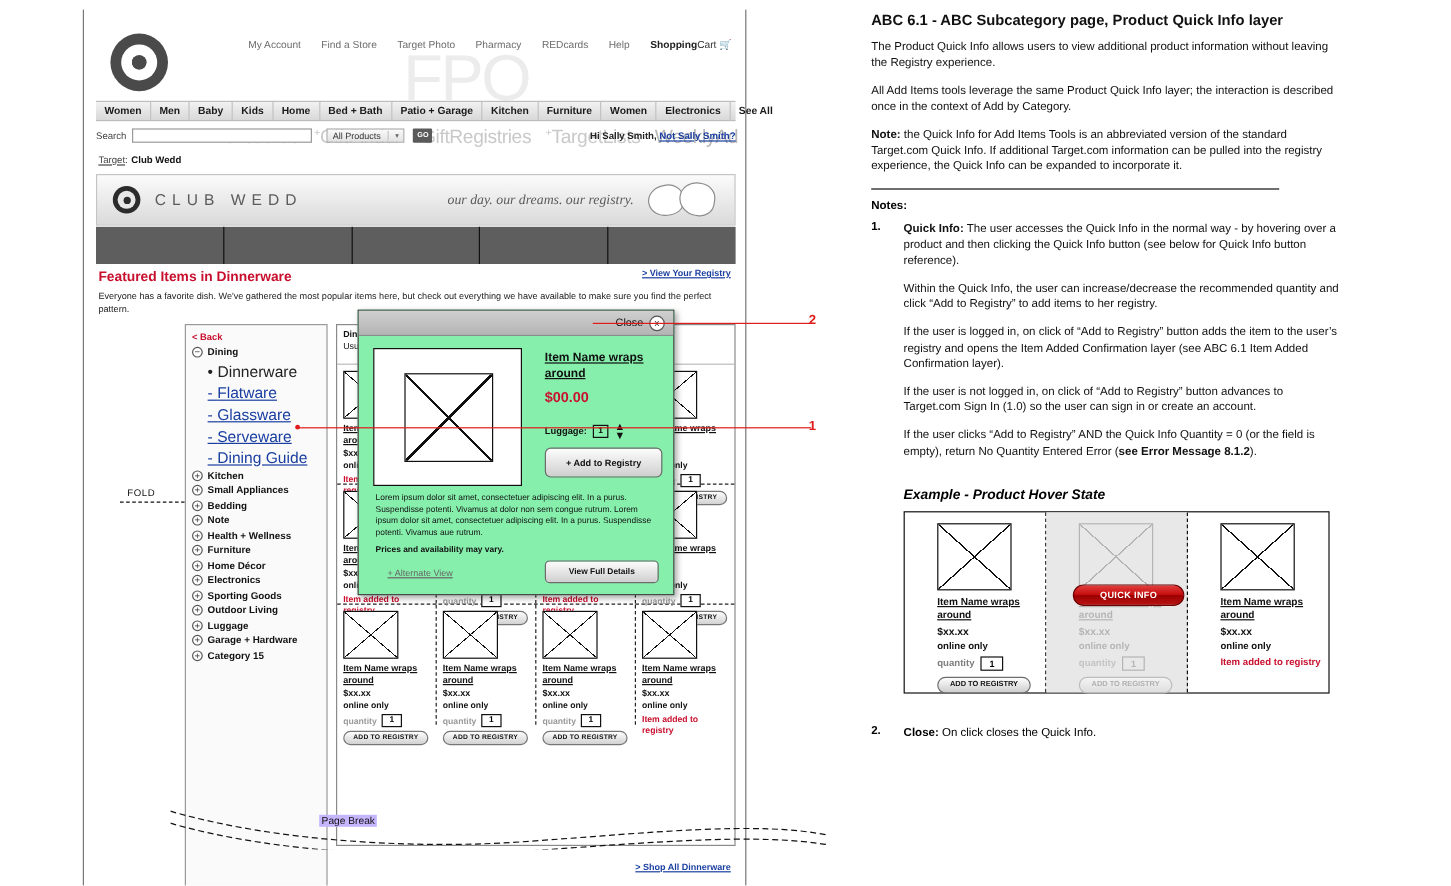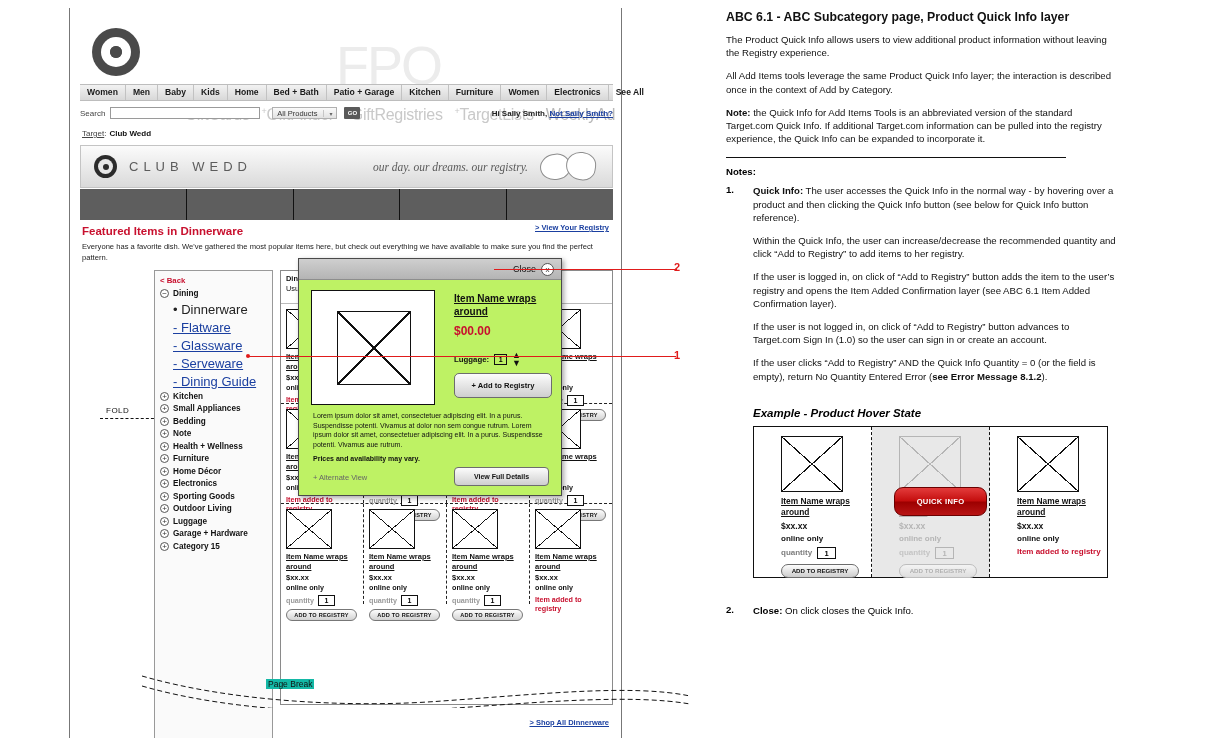--- a/index.html
+++ b/index.html
@@ -145,30 +145,30 @@
   .pqty { display:flex; align-items:center; gap:4px; margin-top:3px; }
   .pqty .ql { font-size:7.2px; color:#999; font-weight:bold; }
   .pqty .qb { width:17px; height:11px; border:1px solid #111; background:#fff;
     font-size:7px; font-weight:bold; text-align:center; line-height:10px; }
   .pbtn { margin-top:3px; width:71px; height:12px; border:1px solid #777; border-radius:6px;
     background:linear-gradient(#fdfdfd,#d2d2d2); font-size:5.6px; font-weight:bold;
     color:#111; display:flex; align-items:center; justify-content:center; letter-spacing:.2px; }
 
   
   #page-break-lbl { position:absolute; left:196px; top:671px; font-size:8.5px; color:#111;
-    background:#14b8a6; padding:0 2px; z-index:6; }
+    background:#c4b5fd; padding:0 2px; z-index:6; }
   #squiggle { position:absolute; left:72px; top:660px; width:548px; height:40px; z-index:5; }
 
   #shop-all { position:absolute; right:12px; top:710px; font-size:7.5px;
     font-weight:bold; color:#1a3fa0; }
   #shop-all u { text-decoration:underline; }
 
   
   #modal { position:absolute; left:228px; top:250px; width:264px; height:238px;
-    border:1px solid #4a4a4a; background:#bef264; z-index:20;
+    border:1px solid #4a4a4a; background:#86efac; z-index:20;
     box-shadow:2px 2px 5px rgba(0,0,0,.35); }
   #modal-bar { height:21px; background:linear-gradient(#cfcfcf,#b4b4b4);
     border-bottom:1px solid #8d8d8d; display:flex; align-items:center;
     justify-content:flex-end; padding-right:7px; gap:5px; }
   #modal-bar .ctxt { font-size:9px; color:#111; }
   #modal-bar .cx { width:13px; height:13px; border:1px solid #555; border-radius:50%;
     background:#fff; font-size:8px; text-align:center; line-height:11px; color:#333; }
   #m-img { position:absolute; left:12px; top:31px; width:124px; height:115px;
     border:1px solid #111; background:#fff; }
   #m-img .inner { position:absolute; left:25px; top:20px; width:74px; height:74px;
@@ -186,21 +186,21 @@
   #m-qty .box { width:13px; height:11px; border:1px solid #111; font-size:7px;
     text-align:center; line-height:10px; font-weight:bold; }
   #m-qty .sp { font-size:9px; color:#111; line-height:8px; }
   #m-add { position:absolute; left:155px; top:114px; width:98px; height:25px;
     border:1px solid #6d6d6d; border-radius:5px;
     background:linear-gradient(#fcfcfc,#cfcfcf); font-size:7.6px; font-weight:bold;
     display:flex; align-items:center; justify-content:center; color:#111; }
   #m-desc { position:absolute; left:14px; top:152px; width:238px; font-size:7px;
     line-height:9.6px; color:#111; }
   #m-avail { position:absolute; left:14px; top:196px; font-size:7px; font-weight:bold; color:#111; }
-  #m-alt { position:absolute; left:14px; top:214px; font-size:7.5px; color:#666; }
+  #m-alt { position:absolute; left:24px; top:214px; font-size:7.5px; color:#666;text-decoration:underline; }
   #m-full { position:absolute; left:155px; top:208px; width:95px; height:19px;
     border:1px solid #6d6d6d; border-radius:4px;
     background:linear-gradient(#fcfcfc,#cfcfcf); font-size:7px; font-weight:bold;
     display:flex; align-items:center; justify-content:center; color:#111; }
 
   
   .callout-line { position:absolute; border-top:1.3px solid #e01b1b; z-index:30; }
   .callout-num { position:absolute; font-size:11px; font-weight:bold; color:#e01b1b; z-index:30; }
   .callout-dot { position:absolute; width:4px; height:4px; border-radius:50%;
     background:#e01b1b; z-index:30; }
@@ -246,21 +246,21 @@
   .ex-btn { margin-top:5px; width:78px; height:14px; border:1px solid #6d6d6d;
     border-radius:7px; background:linear-gradient(#fdfdfd,#cdcdcd);
     font-size:6.2px; font-weight:bold; display:flex; align-items:center;
     justify-content:center; color:#111; }
   .ex-cell.hover .ex-name,.ex-cell.hover .ex-price,
   .ex-cell.hover .ex-online { color:#b5b5b5; }
   .ex-cell.hover .ex-qty .l { color:#c4c4c4; }
   .ex-cell.hover .ex-qty .qb { border-color:#b5b5b5; color:#b5b5b5; background:transparent; }
   .ex-cell.hover .ex-btn { border-color:#bdbdbd; color:#b0b0b0;
     background:linear-gradient(#f3f3f3,#dedede); }
-  #qi-btn { position:absolute; left:22px; top:60px; width:93px; height:29px;
+  #qi-btn { position:absolute; left:22px; top:60px; width:93px; height:18px;
     border:1px solid #6b0000; border-radius:9px;
     background:linear-gradient(#e33c3c 0%, #c40d0d 48%, #9c0000 52%, #b81414 100%);
     color:#fff; font-size:7.6px; font-weight:bold; display:flex;
     align-items:center; justify-content:center; letter-spacing:.3px; z-index:4; }
   #note2 { display:flex; margin:26px 0 0 0; }
   #note2 .n { width:27px; font-size:9.6px; font-weight:bold; flex:none; }
   #note2 .body { font-size:9.6px; line-height:13.2px; }
 </style>
 </head>
 <body>
@@ -269,20 +269,29 @@
 
   <div class="fold-label">FOLD</div>
   <div class="fold-line"></div>
 
   <div id="t-header">
     <div class="fpo">FPO</div>
     <div class="bullseye">
         <div class="bullseye-dot"></div>
       </div>
 
+    <div id="util-nav">
+      <span class="u">My Account</span>
+      <span class="u">Find a Store</span>
+      <span class="u">Target Photo</span>
+      <span class="u">Pharmacy</span>
+      <span class="u">REDcards</span>
+      <span class="u">Help</span>
+      <span class="u cart"><b>Shopping</b><span>Cart</span> <span>🛒</span></span>
+    </div>
 
     <div id="promo-nav">
       <span><sup>+</sup><span>GiftCards</span></span>
       <span><sup>+</sup><span>GiftFinder</span></span>
       <span><sup>+</sup><span>GiftRegistries</span></span>
       <span><sup>+</sup><span>TargetLists</span></span>
       <span class="w">WeeklyAd</span>
     </div>
   </div>
 

